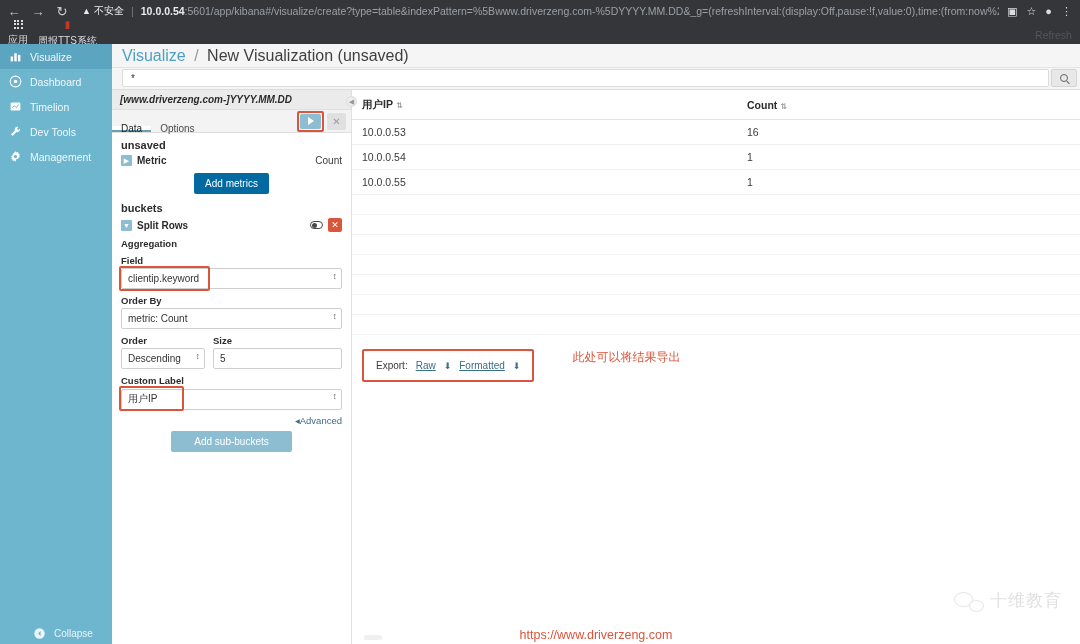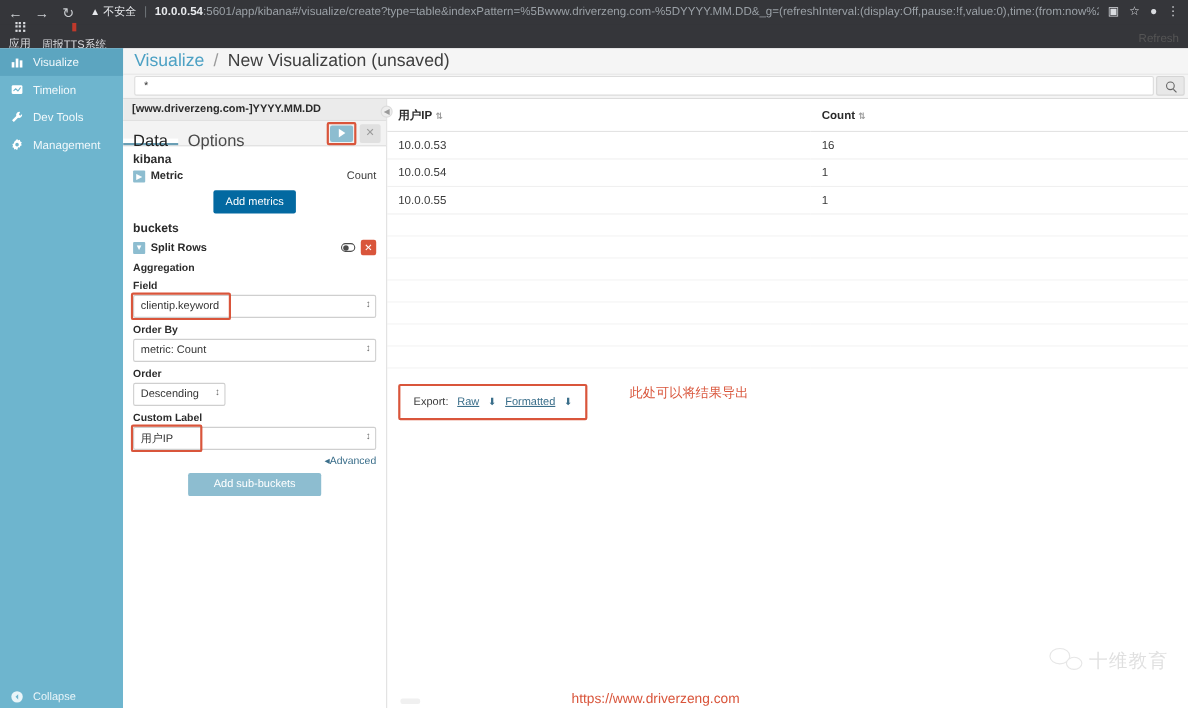--- a/index.html
+++ b/index.html
@@ -75,22 +75,22 @@
     height: 25px; display: flex; align-items: center; gap: 8px;
     padding-left: 9px; color: #f0f8fb; font-size: 10.5px; cursor: pointer;
   }
   .nav-item.active { background: #5ca5c0; }
   .nav-icon {
     width: 13px; height: 13px; flex-shrink: 0; display: flex;
     align-items: center; justify-content: center; color: #fff; font-size: 10px;
   }
   .nav-icon svg { display: block; }
   .collapse-item {
-    position: absolute; bottom: 4px; left: 0; right: 0;
-    display: flex; align-items: center; gap: 8px; padding-left: 9px;
+    position: absolute; bottom: 4px; left: 12px; right: 0;
+    display: flex; align-items: center; gap: 8px; padding-left: 21px;
     color: #eaf5f9; font-size: 10px; cursor: pointer;
   }
 
   
   .main { flex: 1; display: flex; flex-direction: column; min-width: 0; position: relative; }
   .topbar {
     height: 24px; background: #f5f5f5; border-bottom: 1px solid #e4e4e4;
     display: flex; align-items: center; padding: 0 6px 0 10px;
   }
   .breadcrumb { font-size: 16px; color: #3f3f3f; }
@@ -137,27 +137,28 @@
   
   .cfg-panel {
     width: 240px; flex-shrink: 0; background: #fff;
     border-right: 1px solid #e0e0e0; display: flex; flex-direction: column;
     position: relative;
   }
   .cfg-title {
     height: 20px; background: #ebebeb; display: flex; align-items: center;
     padding: 0 8px; font-size: 10px; font-weight: 700; color: #2b2b2b;
     border-bottom: 1px solid #e0e0e0;
+    font-style: italic;
   }
   .cfg-tabs {
     height: 23px; background: #f3f3f3; display: flex; align-items: stretch;
     border-bottom: 1px solid #dedede; position: relative;
   }
   .cfg-tab {
-    padding: 0 9px; display: flex; align-items: center; font-size: 15px;
+    padding: 0 9px; display: flex; align-items: center; font-size: 10px;
     color: #4a4a4a; cursor: pointer; border-bottom: 2px solid transparent; margin-top: 16px;
   }
   .cfg-tab.active { color: #222; border-bottom-color: #6a9fb5; background: #fff; }
   .cfg-tab-actions {
     margin-left: auto; display: flex; align-items: center; gap: 2px; padding-right: 5px;
   }
   .apply-wrap { border: 2px solid #d9553b; border-radius: 2px; padding: 1px; }
   .btn-apply {
     width: 21px; height: 15px; background: #8dbdd0; border-radius: 2px;
     display: flex; align-items: center; justify-content: center; cursor: pointer;
@@ -257,21 +258,21 @@
     border: 2px solid #d9553b; border-radius: 2px; padding: 9px 12px;
     display: flex; align-items: center; gap: 8px; font-size: 10px; color: #3a3a3a;
   }
   .export-box a { color: #3a6e8a; text-decoration: underline; cursor: pointer; }
   .dl-ic { font-size: 9px; color: #3a6e8a; }
   .annotation {
     margin-left: 38px; color: #d9553b; font-size: 12px; white-space: nowrap;
   }
   .watermark {
     position: absolute; right: 18px; bottom: 32px;
-    display: flex; align-items: flex-start; gap: 6px;
+    display: flex; align-items: flex-end; gap: 6px;
     opacity: .18; pointer-events: none;
   }
   .wm-text { font-size: 17px; color: #555; letter-spacing: 1px; }
   .wm-bubbles { position: relative; width: 30px; height: 20px; }
   .wm-bubbles .b1 {
     position: absolute; left: 0; top: 0; width: 19px; height: 15px;
     border: 1.6px solid #777; border-radius: 50%;
   }
   .wm-bubbles .b2 {
     position: absolute; right: 0; bottom: 0; width: 15px; height: 12px;
@@ -340,20 +341,29 @@
       <span class="nav-icon">
         <svg width="13" height="13" viewBox="0 0 16 16">
             <rect x="2" y="8" width="3" height="6" fill="#fff"></rect>
             <rect x="6.5" y="4" width="3" height="10" fill="#fff"></rect>
             <rect x="11" y="6" width="3" height="8" fill="#fff"></rect>
           </svg>
       </span>
       <span>Visualize</span>
     </div>
 
+    <div class="nav-item">
+      <span class="nav-icon">
+        <svg width="13" height="13" viewBox="0 0 16 16">
+            <circle cx="8" cy="8" r="6.6" fill="none" stroke="#fff" stroke-width="1.3"></circle>
+            <circle cx="8" cy="8" r="2.2" fill="#fff"></circle>
+          </svg>
+      </span>
+      <span>Dashboard</span>
+    </div>
 
     <div class="nav-item">
       <span class="nav-icon">
         <svg width="13" height="13" viewBox="0 0 16 16">
             <rect x="2" y="3" width="12" height="10" rx="1.6" fill="#fff"></rect>
             <path d="M4 9.5 6.5 7 9 9.5 12 5.5" fill="none" stroke="#6eb5ce" stroke-width="1.2"></path>
           </svg>
       </span>
       <span>Timelion</span>
     </div>
@@ -428,21 +438,21 @@
             <span class="apply-wrap">
               <span class="btn-apply">
                   <i class="tri"></i>
                 </span>
             </span>
             <span class="btn-discard">✕</span>
           </div>
         </div>
 
         <div class="cfg-body">
-          <div class="section-head">kibana</div>
+          <div class="section-head">unsaved</div>
           <div class="agg-row">
             <span class="chev-box">▶</span>
             <span class="row-label">Metric</span>
             <span class="agg-right">
               <span class="count-val">Count</span>
             </span>
           </div>
           <button class="btn-addmetrics">Add metrics</button>
 
           <div class="section-head" style="margin-top:8px">buckets</div>
@@ -473,20 +483,24 @@
           </div>
 
           <div class="two-col">
             <div class="col-order">
               <div class="field-label">Order</div>
               <div class="sel-wrap">
                 <select class="sel">
                   <option>Descending</option>
                 </select>
               </div>
+            </div>
+            <div class="col-size">
+              <div class="field-label">Size</div>
+              <input class="inp" value="5" style="">
             </div>
           </div>
 
           <div class="field-label">Custom Label</div>
           <div class="sel-wrap">
             <input class="inp" value="用户IP" style="">
             <span class="hl-box" style="left:-2px; top:-2px; width:65px; height:25px;"></span>
           </div>
 
           <div class="advanced">

